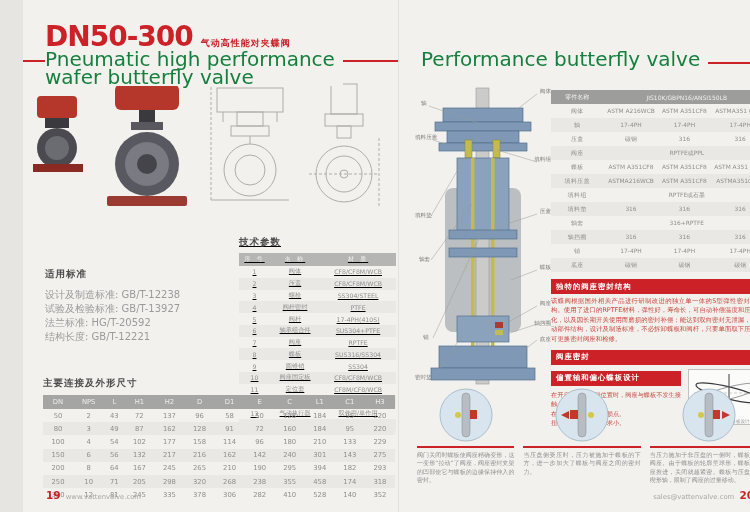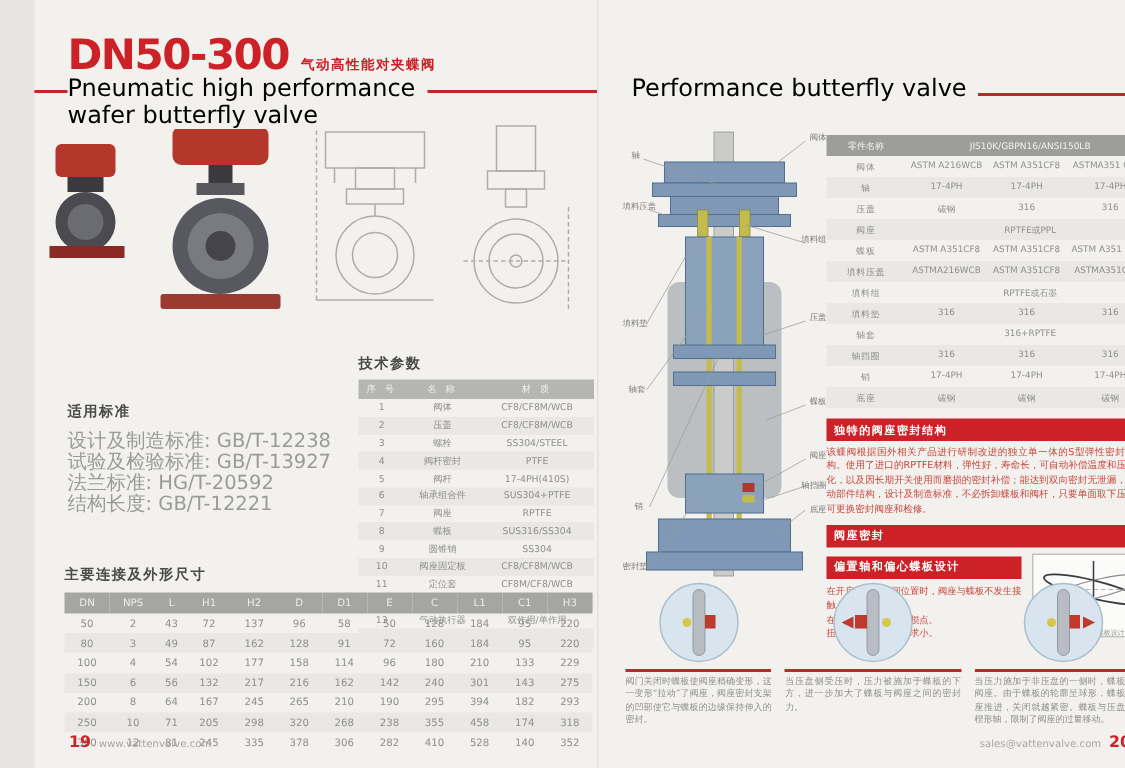--- a/index.html
+++ b/index.html
@@ -8,41 +8,41 @@
   .spread { position:absolute; left:0; top:0; width:750px; height:512px; background:#f2f1ee;margin-left:23px; }
   .page { position:absolute; top:0; width:375px; height:512px; }
   #left-page { left:0; }
   #right-page { left:375px; border-left:1px solid #e3e1de; }
   .rule { position:absolute; height:2px; background:#cc2127; }
 
   
   .big-title { position:absolute; left:22px; top:20px; font-size:28px; font-weight:bold;
     color:#cc2127; letter-spacing:-1px; white-space:nowrap; }
   .big-title .cn { font-size:9px; font-weight:bold; letter-spacing:1px; margin-left:8px; }
-  .sub-title { position:absolute; left:22px; top:50px; font-size:16px; line-height:18px;
-    color:#000000; background:#f2f1ee; z-index:2; padding-right:8px; white-space:nowrap; }
+  .sub-title { position:absolute; left:22px; top:50px; font-size:20px; line-height:18px;
+    color:#15803d; background:#f2f1ee; z-index:2; padding-right:8px; white-space:nowrap; }
   #left-rule { top:60px; left:0; width:375px; z-index:1; }
   #right-rule { top:62px; left:196px; width:167px; z-index:1; }
 
   
   .logo { position:absolute; left:252px; top:24px; width:112px; text-align:right; z-index:3; }
   .logo .brand { font-size:19px; font-weight:bold; font-style:italic; color:#23233d;
     letter-spacing:1px; line-height:20px; position:relative; }
   .logo .brand .v { color:#cc2127; }
   .logo .tagline { font-size:6px; font-weight:bold; color:#cc2127; margin-top:1px; }
 
   
   .photos { position:absolute; left:8px; top:78px; width:364px; height:156px; }
   .block-heading { font-size:9.5px; font-weight:bold; color:#4c4c4c; letter-spacing:1px; }
   #standards { position:absolute; left:22px; top:268px; width:185px; }
   #standards ul { list-style:none; margin-top:7px; }
-  #standards li { font-size:13px; color:#9a9a9a; line-height:14px; white-space:nowrap; }
+  #standards li { font-size:10px; color:#9a9a9a; line-height:14px; white-space:nowrap; }
 
   table { border-collapse:collapse; width:100%; }
-  #tech { position:absolute; left:216px; top:236px; width:157px; }
+  #tech { position:absolute; left:216px; top:236px; width:157px;text-decoration:underline; }
   #tech table { margin-top:4px; }
   #tech th { background:#b5b5b3; color:#f0efed; font-size:6.2px; font-weight:normal;
     letter-spacing:2px; padding:2px 0; }
   #tech td { font-size:6.2px; color:#8f8f8d; text-align:center; padding:1.4px 1px; white-space:nowrap; }
   #tech tr:nth-child(even) td { background:#e9e8e5; }
 
   #dims { position:absolute; left:20px; top:377px; width:352px; }
   #dims table { margin-top:5px; }
   #dims th { background:#a5a5a3; color:#ededeb; font-size:6.8px; font-weight:normal; padding:3px 0; }
   #dims td { font-size:6.8px; color:#8f8f8d; text-align:center; padding:2.6px 0; }

